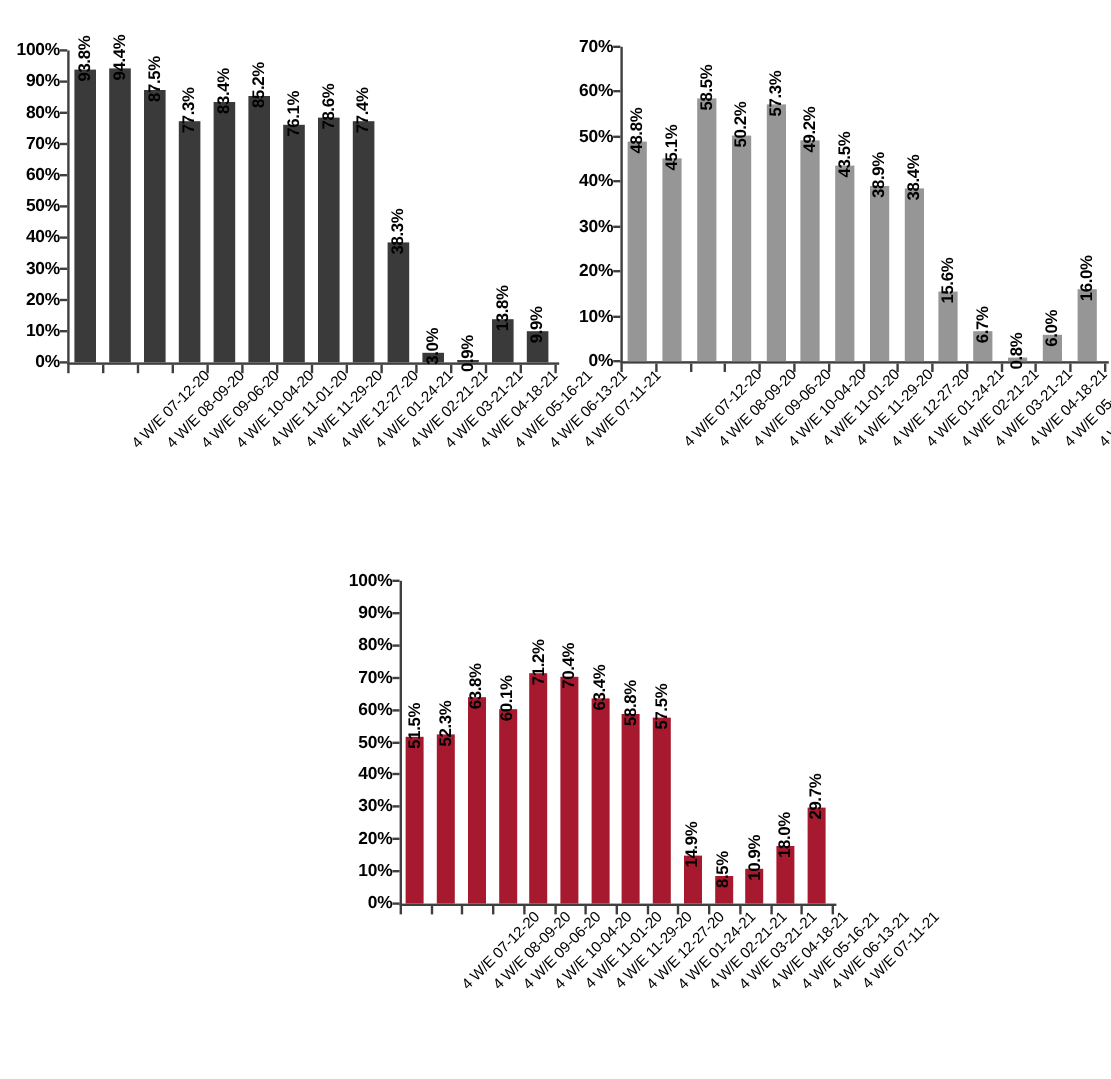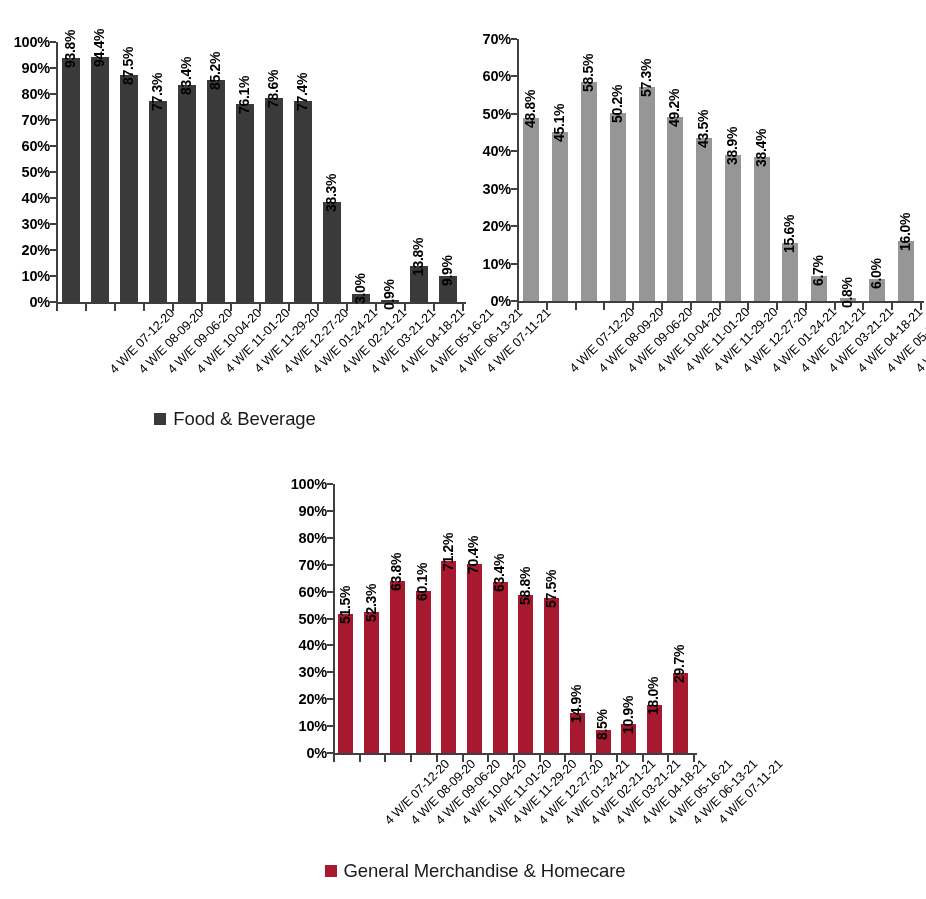--- a/index.html
+++ b/index.html
@@ -176,24 +176,20 @@
       <div class="xcat-label" style="left: 400.5px; top: 306px;">4 W/E 05-16-21</div>
       <div class="bar" style="left: 409.5px; width: 18px; height: 35.88px; bottom: auto; top: 266.12px; background: rgb(58, 58, 58);"></div>
       <div class="bar-label" style="left: 425.5px; top: 260.12px;">13.8%</div>
       <div class="xtick-mark" style="left: 433px; top: 304px; background: rgb(63, 63, 63);"></div>
       <div class="xcat-label" style="left: 429.5px; top: 306px;">4 W/E 06-13-21</div>
       <div class="bar" style="left: 438.5px; width: 18px; height: 25.74px; bottom: auto; top: 276.26px; background: rgb(58, 58, 58);"></div>
       <div class="bar-label" style="left: 454.5px; top: 270.26px;">9.9%</div>
       <div class="xtick-mark" style="left: 462px; top: 304px; background: rgb(63, 63, 63);"></div>
       <div class="xcat-label" style="left: 458.5px; top: 306px;">4 W/E 07-11-21</div>
       <div class="xtick-mark" style="left: 56px; top: 304px; background: rgb(63, 63, 63);"></div>
-      <div class="legend" style="top: 408px; left: 0px; width: 100%;">
-        <span class="legend-swatch" style="background: rgb(58, 58, 58);"></span>
-        <span class="legend-text">Food &amp; Beverage</span>
-      </div>
     </div>
 
   <div class="chart" id="chart-1" style="left:462px; top:0px; width:464px; height:440px;">
       <div class="ytick-label" style="top: 301px; left: 3px; width: 46px; text-align: right;">0%</div>
       <div class="ytick-mark" style="left: 49px; top: 300px;"></div>
       <div class="ytick-label" style="top: 263.571px; left: 3px; width: 46px; text-align: right;">10%</div>
       <div class="ytick-mark" style="left: 49px; top: 262.571px;"></div>
       <div class="ytick-label" style="top: 226.143px; left: 3px; width: 46px; text-align: right;">20%</div>
       <div class="ytick-mark" style="left: 49px; top: 225.143px;"></div>
       <div class="ytick-label" style="top: 188.714px; left: 3px; width: 46px; text-align: right;">30%</div>
@@ -341,19 +337,15 @@
       <div class="xcat-label" style="left: 399.714px; top: 297px;">4 W/E 05-16-21</div>
       <div class="bar" style="left: 406.929px; width: 15px; height: 48.42px; bottom: auto; top: 244.58px; background: rgb(166, 25, 46);"></div>
       <div class="bar-label" style="left: 421.429px; top: 238.58px;">18.0%</div>
       <div class="xtick-mark" style="left: 427.286px; top: 295px; background: rgb(63, 63, 63);"></div>
       <div class="xcat-label" style="left: 425.429px; top: 297px;">4 W/E 06-13-21</div>
       <div class="bar" style="left: 432.643px; width: 15px; height: 79.893px; bottom: auto; top: 213.107px; background: rgb(166, 25, 46);"></div>
       <div class="bar-label" style="left: 447.143px; top: 207.107px;">29.7%</div>
       <div class="xtick-mark" style="left: 453px; top: 295px; background: rgb(63, 63, 63);"></div>
       <div class="xcat-label" style="left: 451.143px; top: 297px;">4 W/E 07-11-21</div>
       <div class="xtick-mark" style="left: 93px; top: 295px; background: rgb(63, 63, 63);"></div>
-      <div class="legend" style="top: 400px; left: 0px; width: 100%;">
-        <span class="legend-swatch" style="background: rgb(166, 25, 46);"></span>
-        <span class="legend-text">General Merchandise &amp; Homecare</span>
-      </div>
     </div>
 
 </div>
 
 </body></html>

